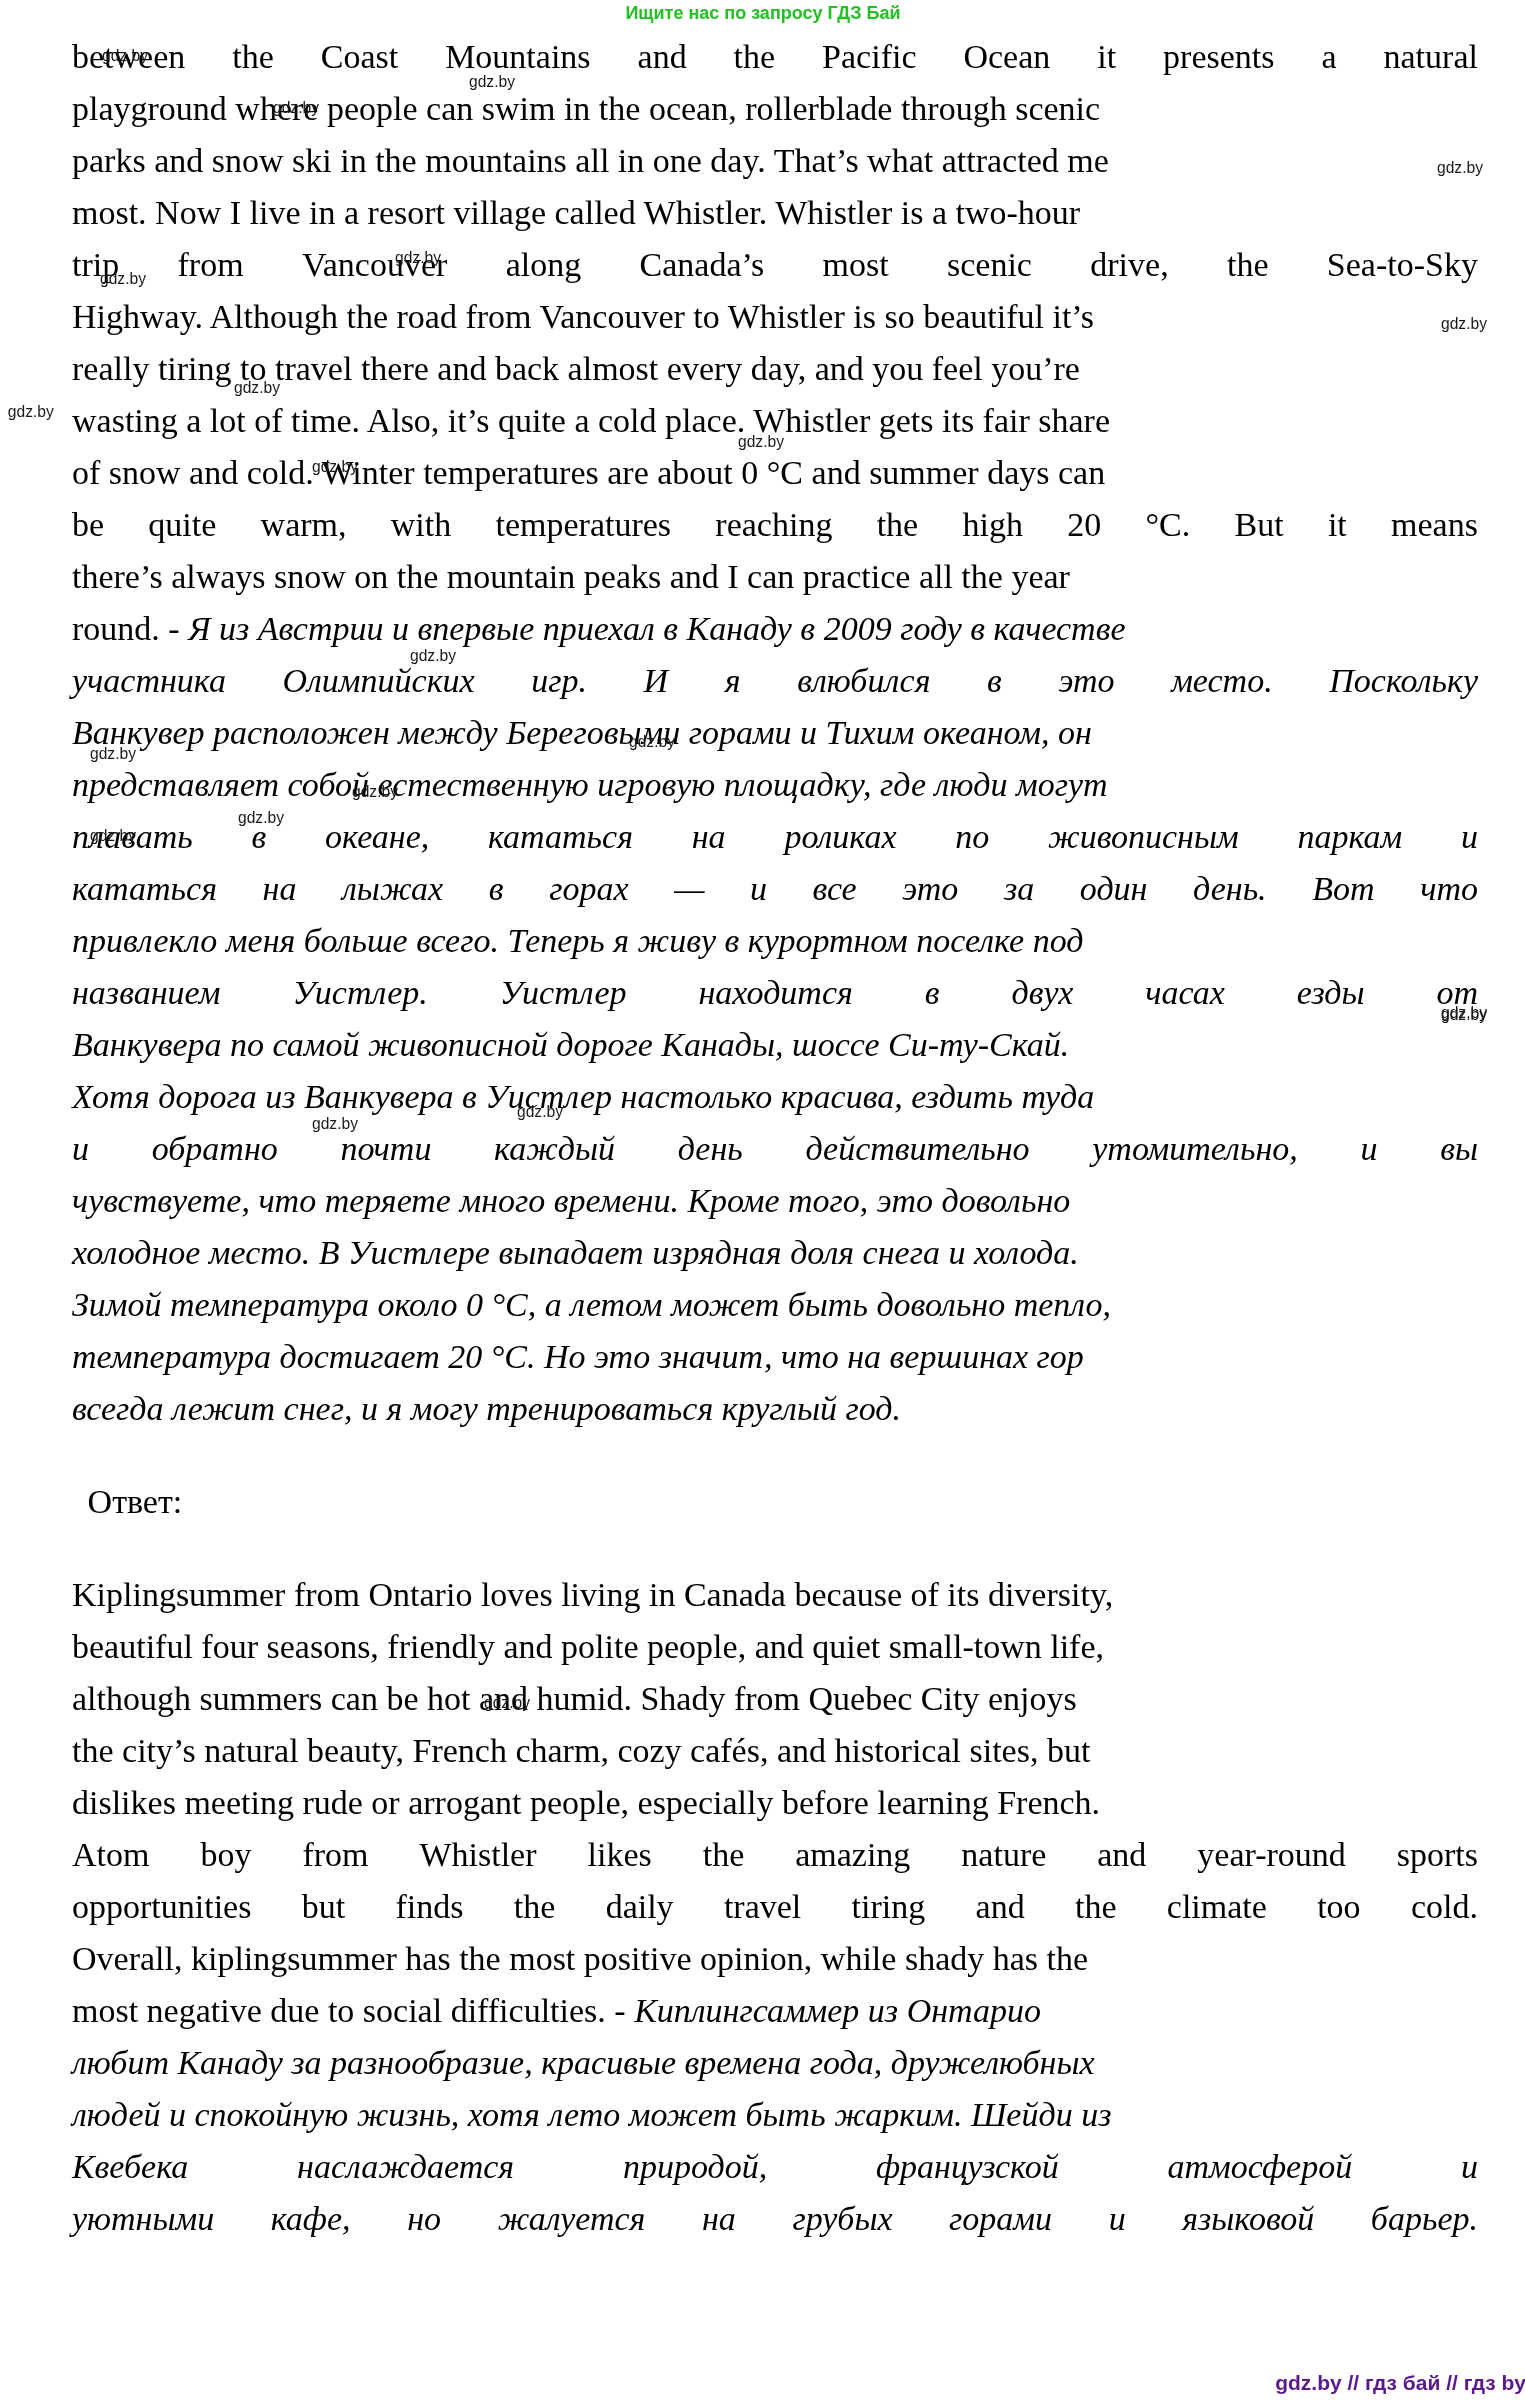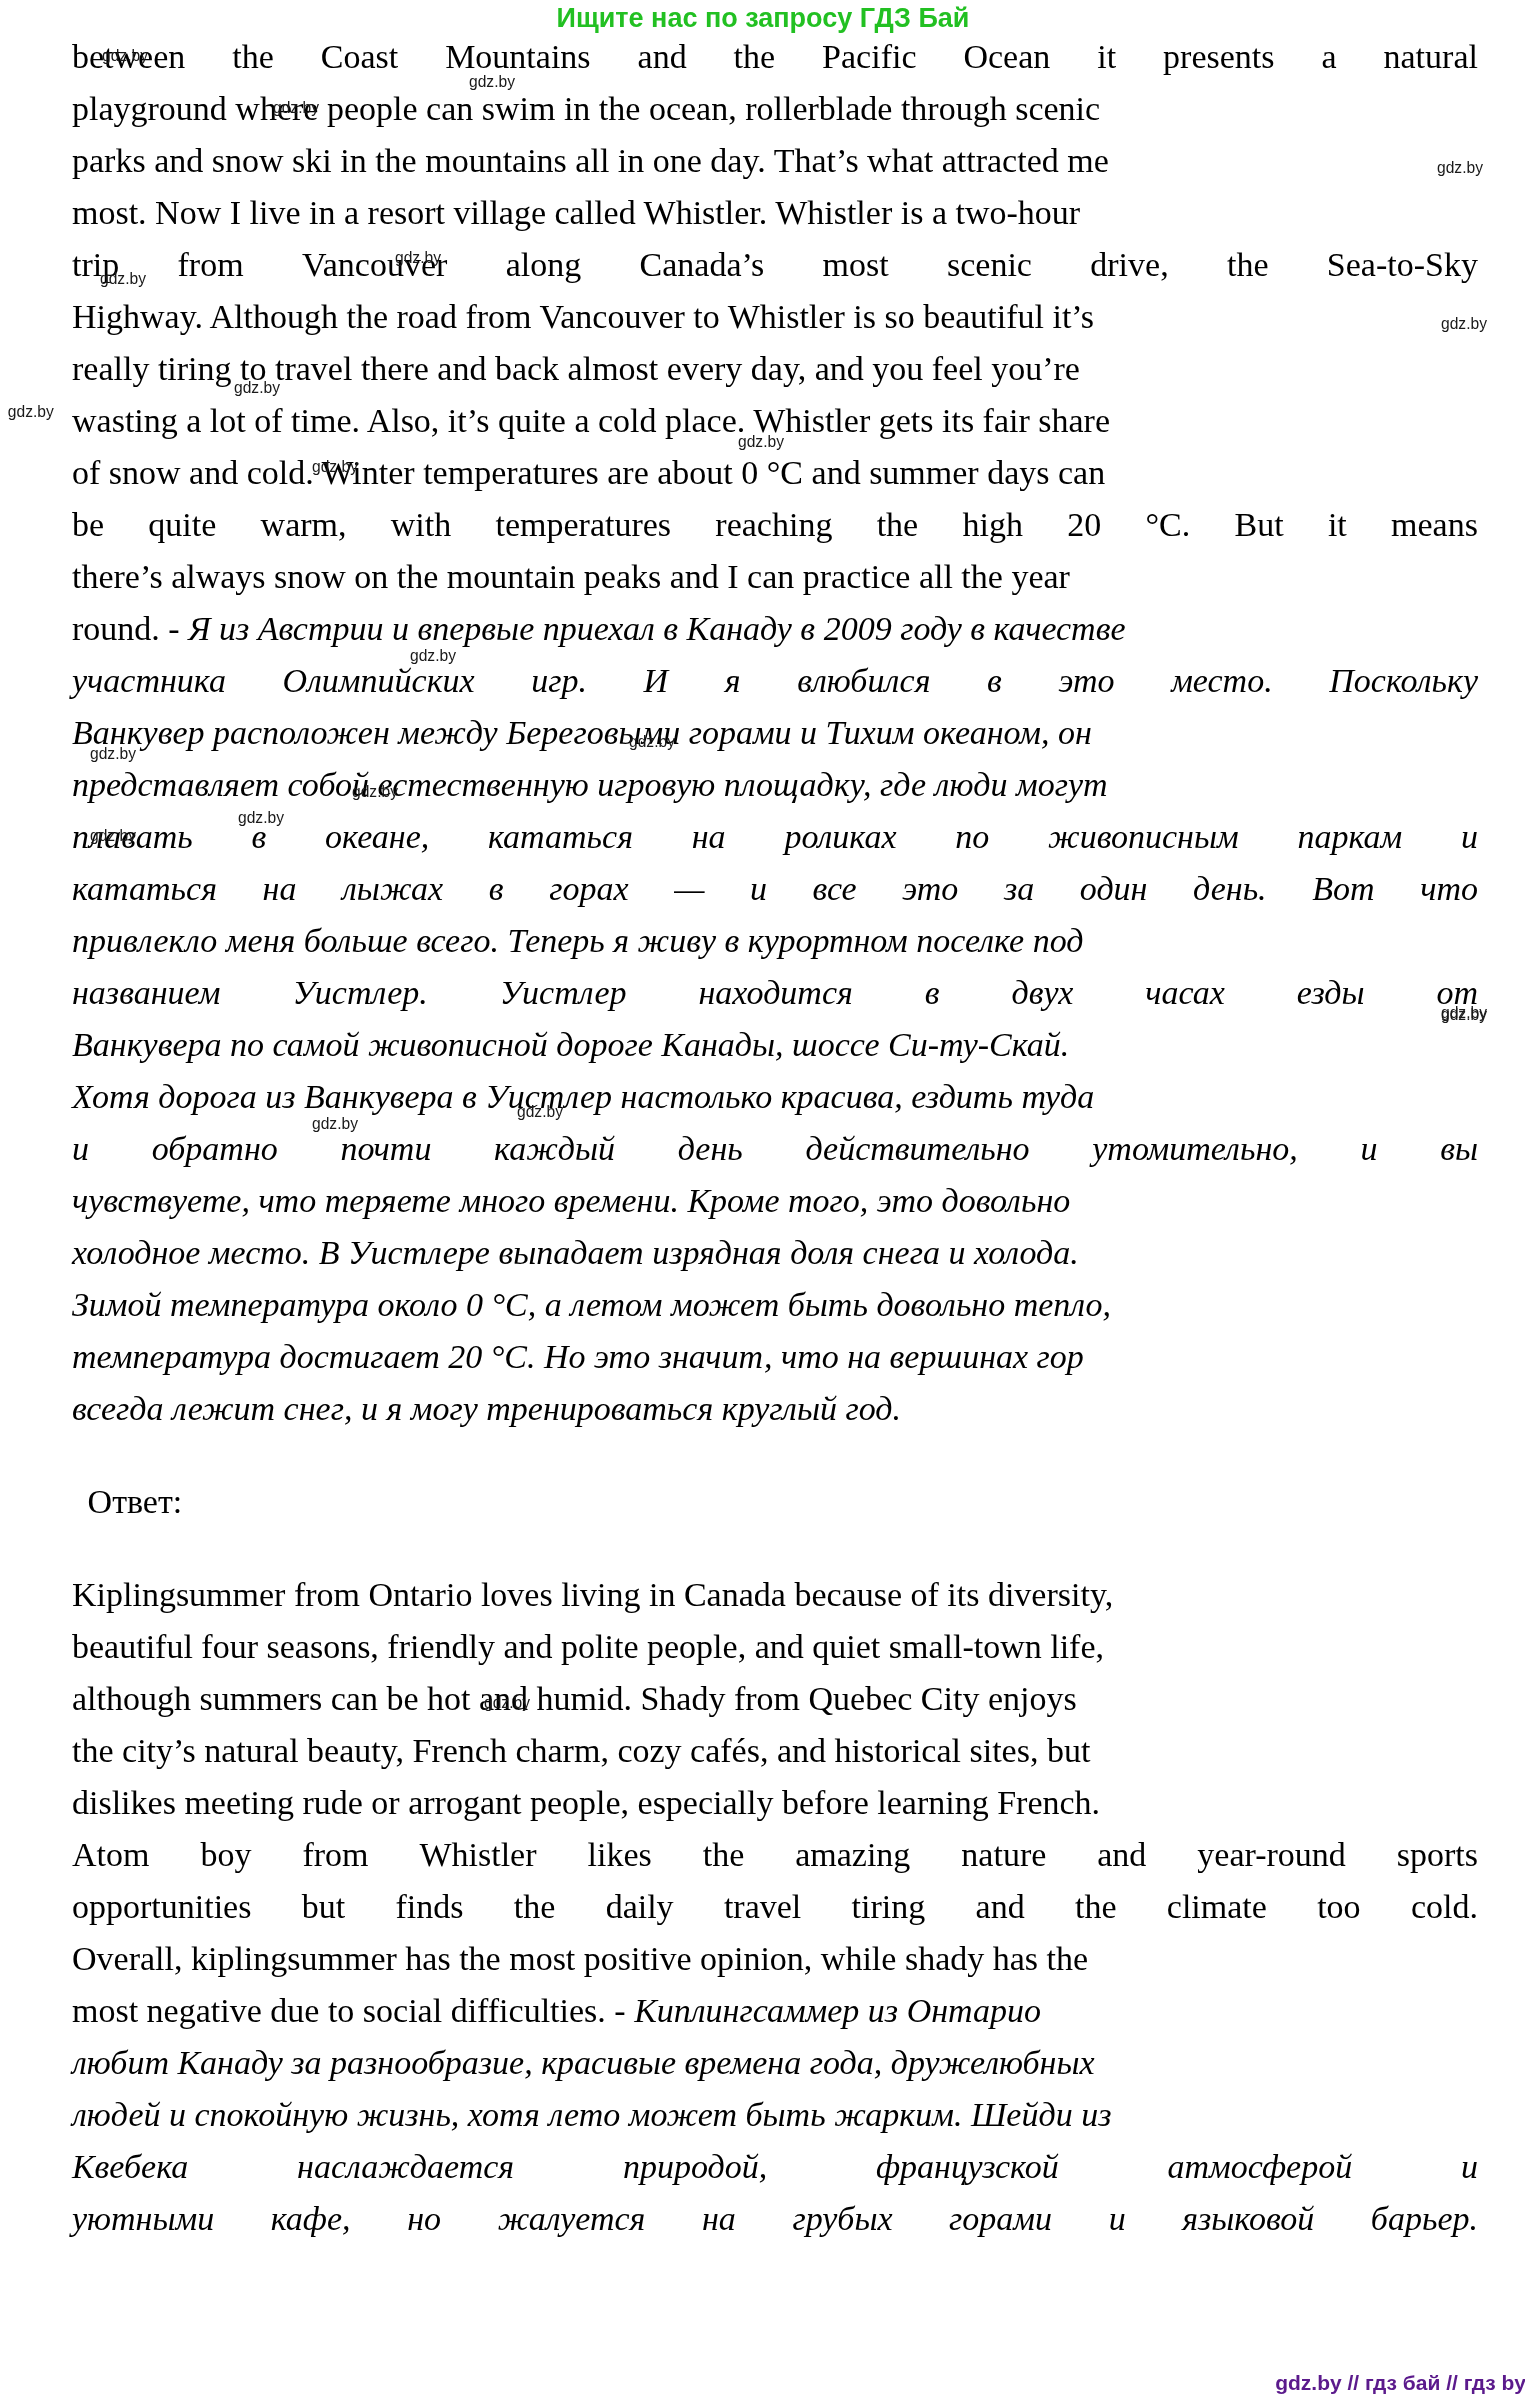--- a/index.html
+++ b/index.html
@@ -17,21 +17,21 @@
   }
 
   
   #promo-header {
     position: absolute;
     top: 3.1px;
     left: 0;
     width: 100%;
     text-align: center;
     font-family: "Liberation Sans", "DejaVu Sans", sans-serif;
-    font-size: 27px;
+    font-size: 18px;
     font-weight: bold;
     color: #22c022;
     letter-spacing: 0px;
     white-space: nowrap;
   }
 
   
   #promo-footer {
     position: absolute;
     bottom: 6.2px;

